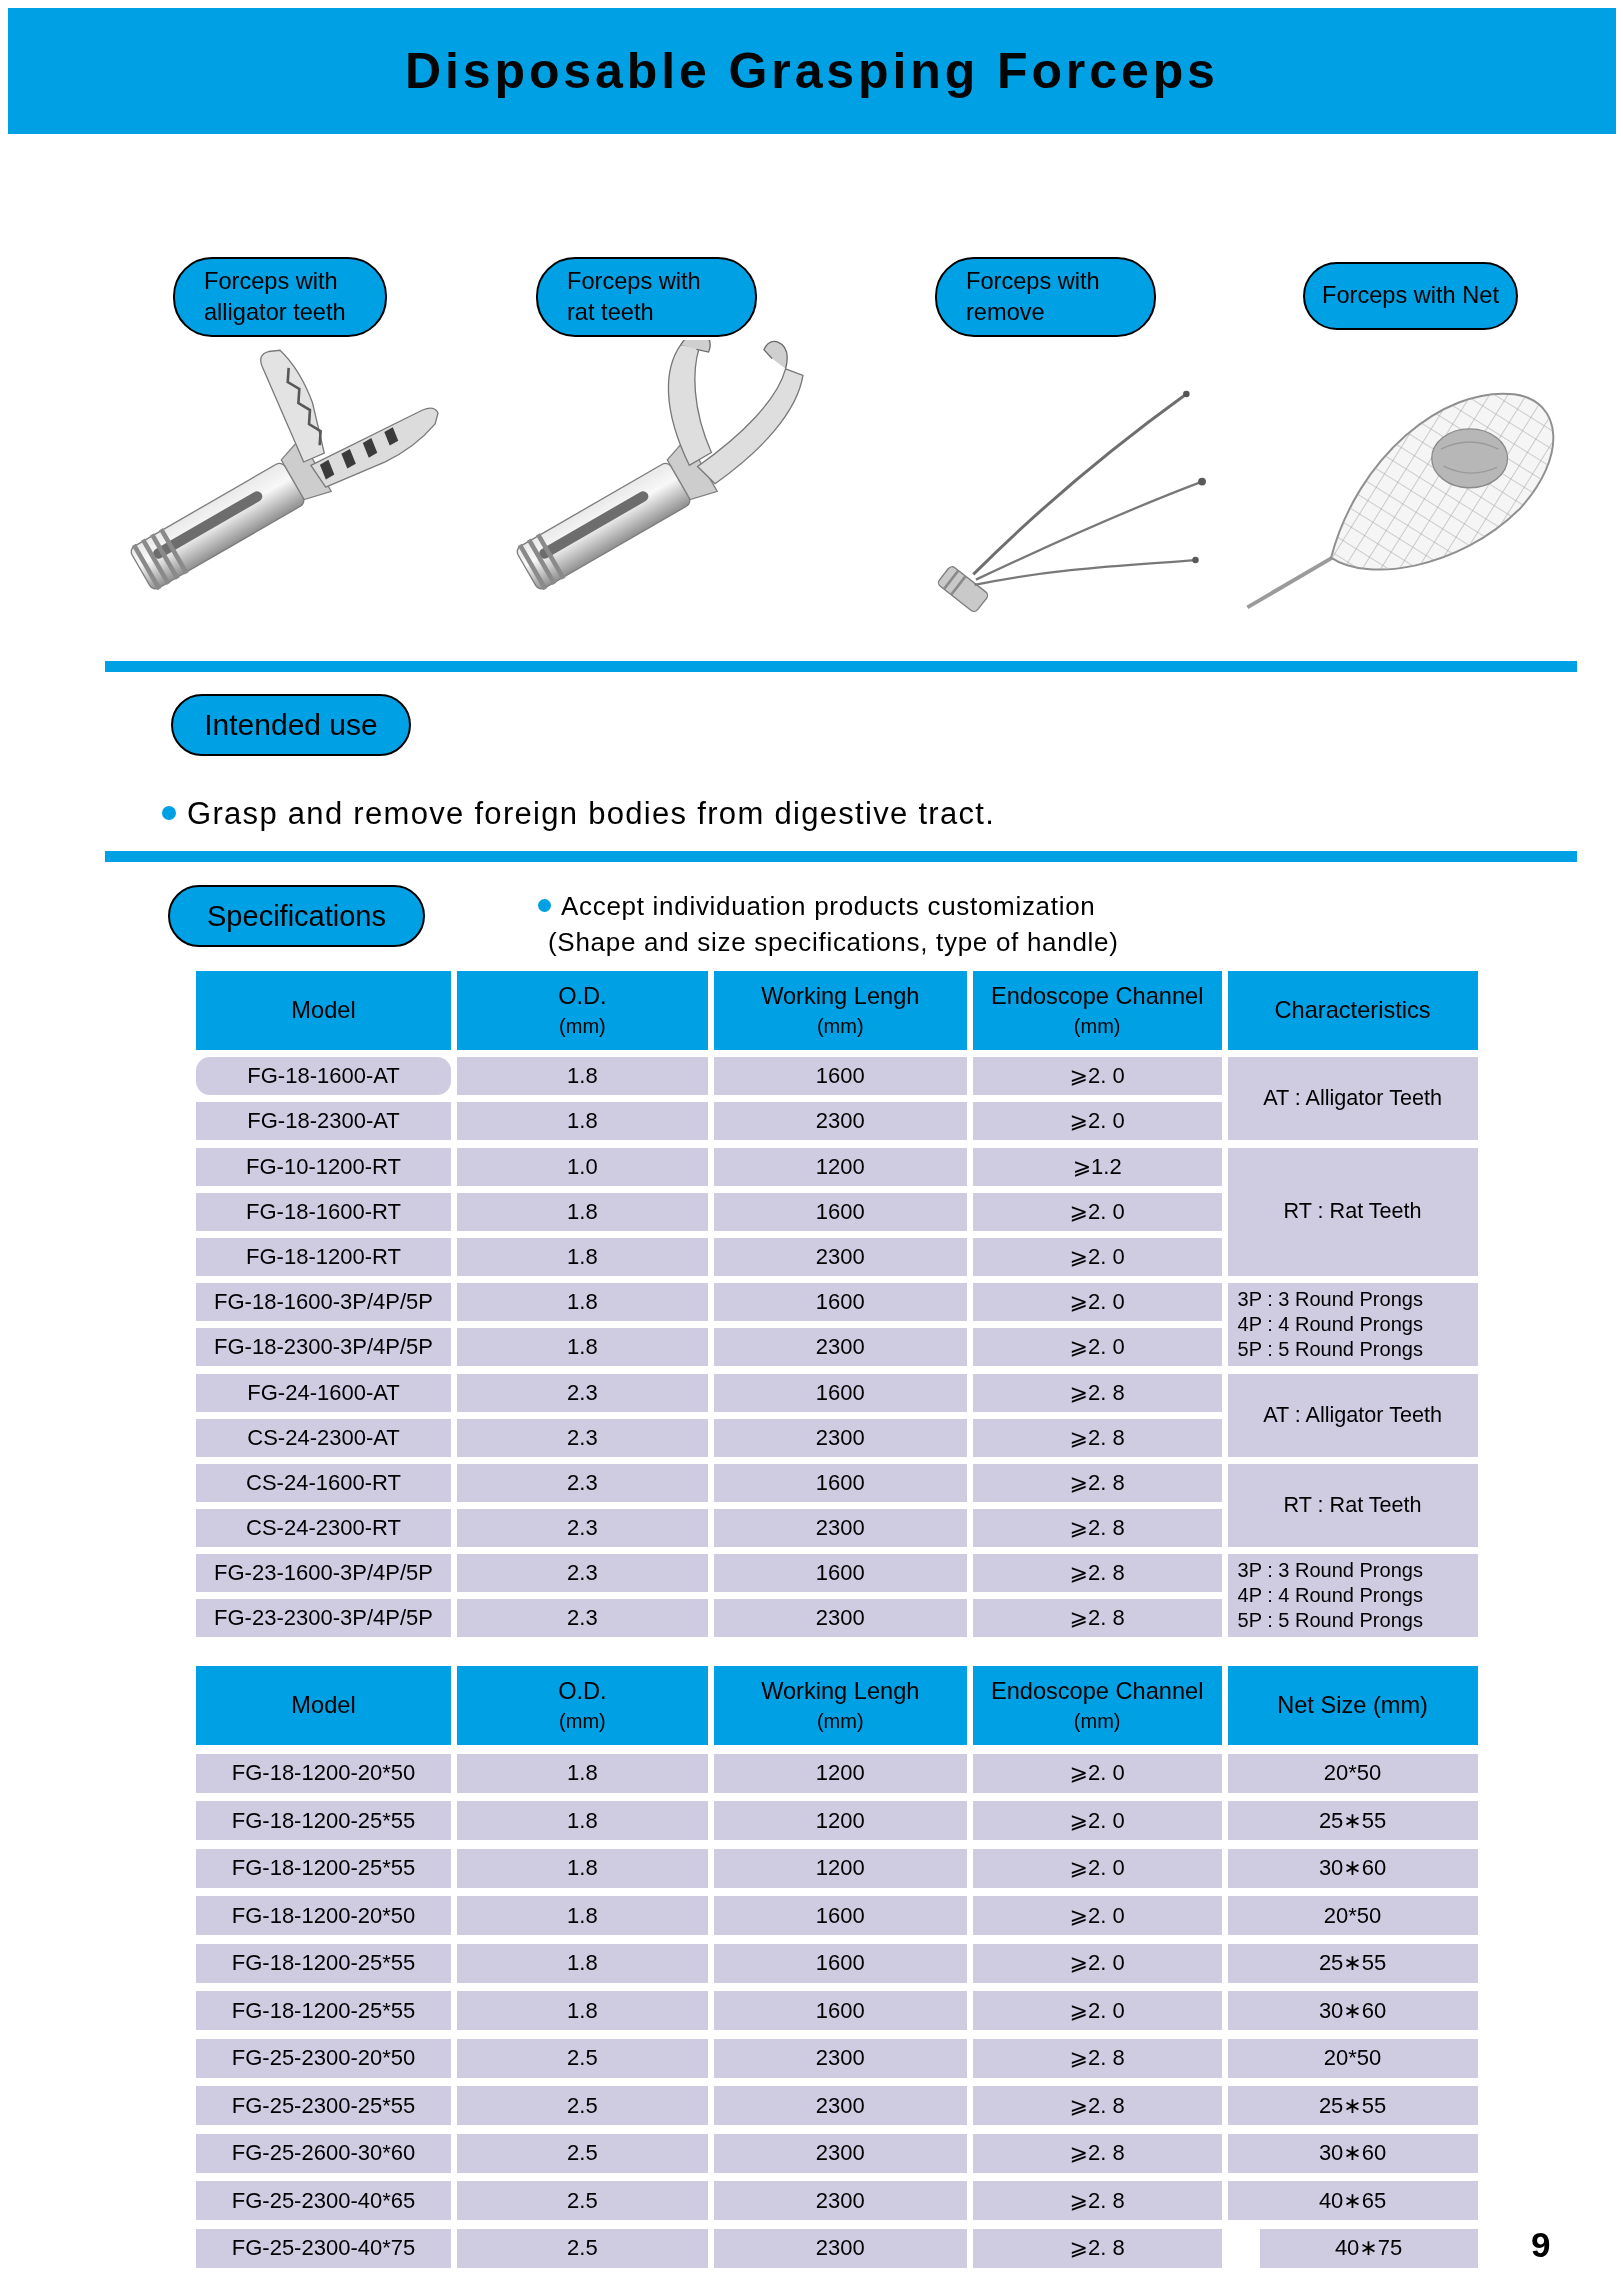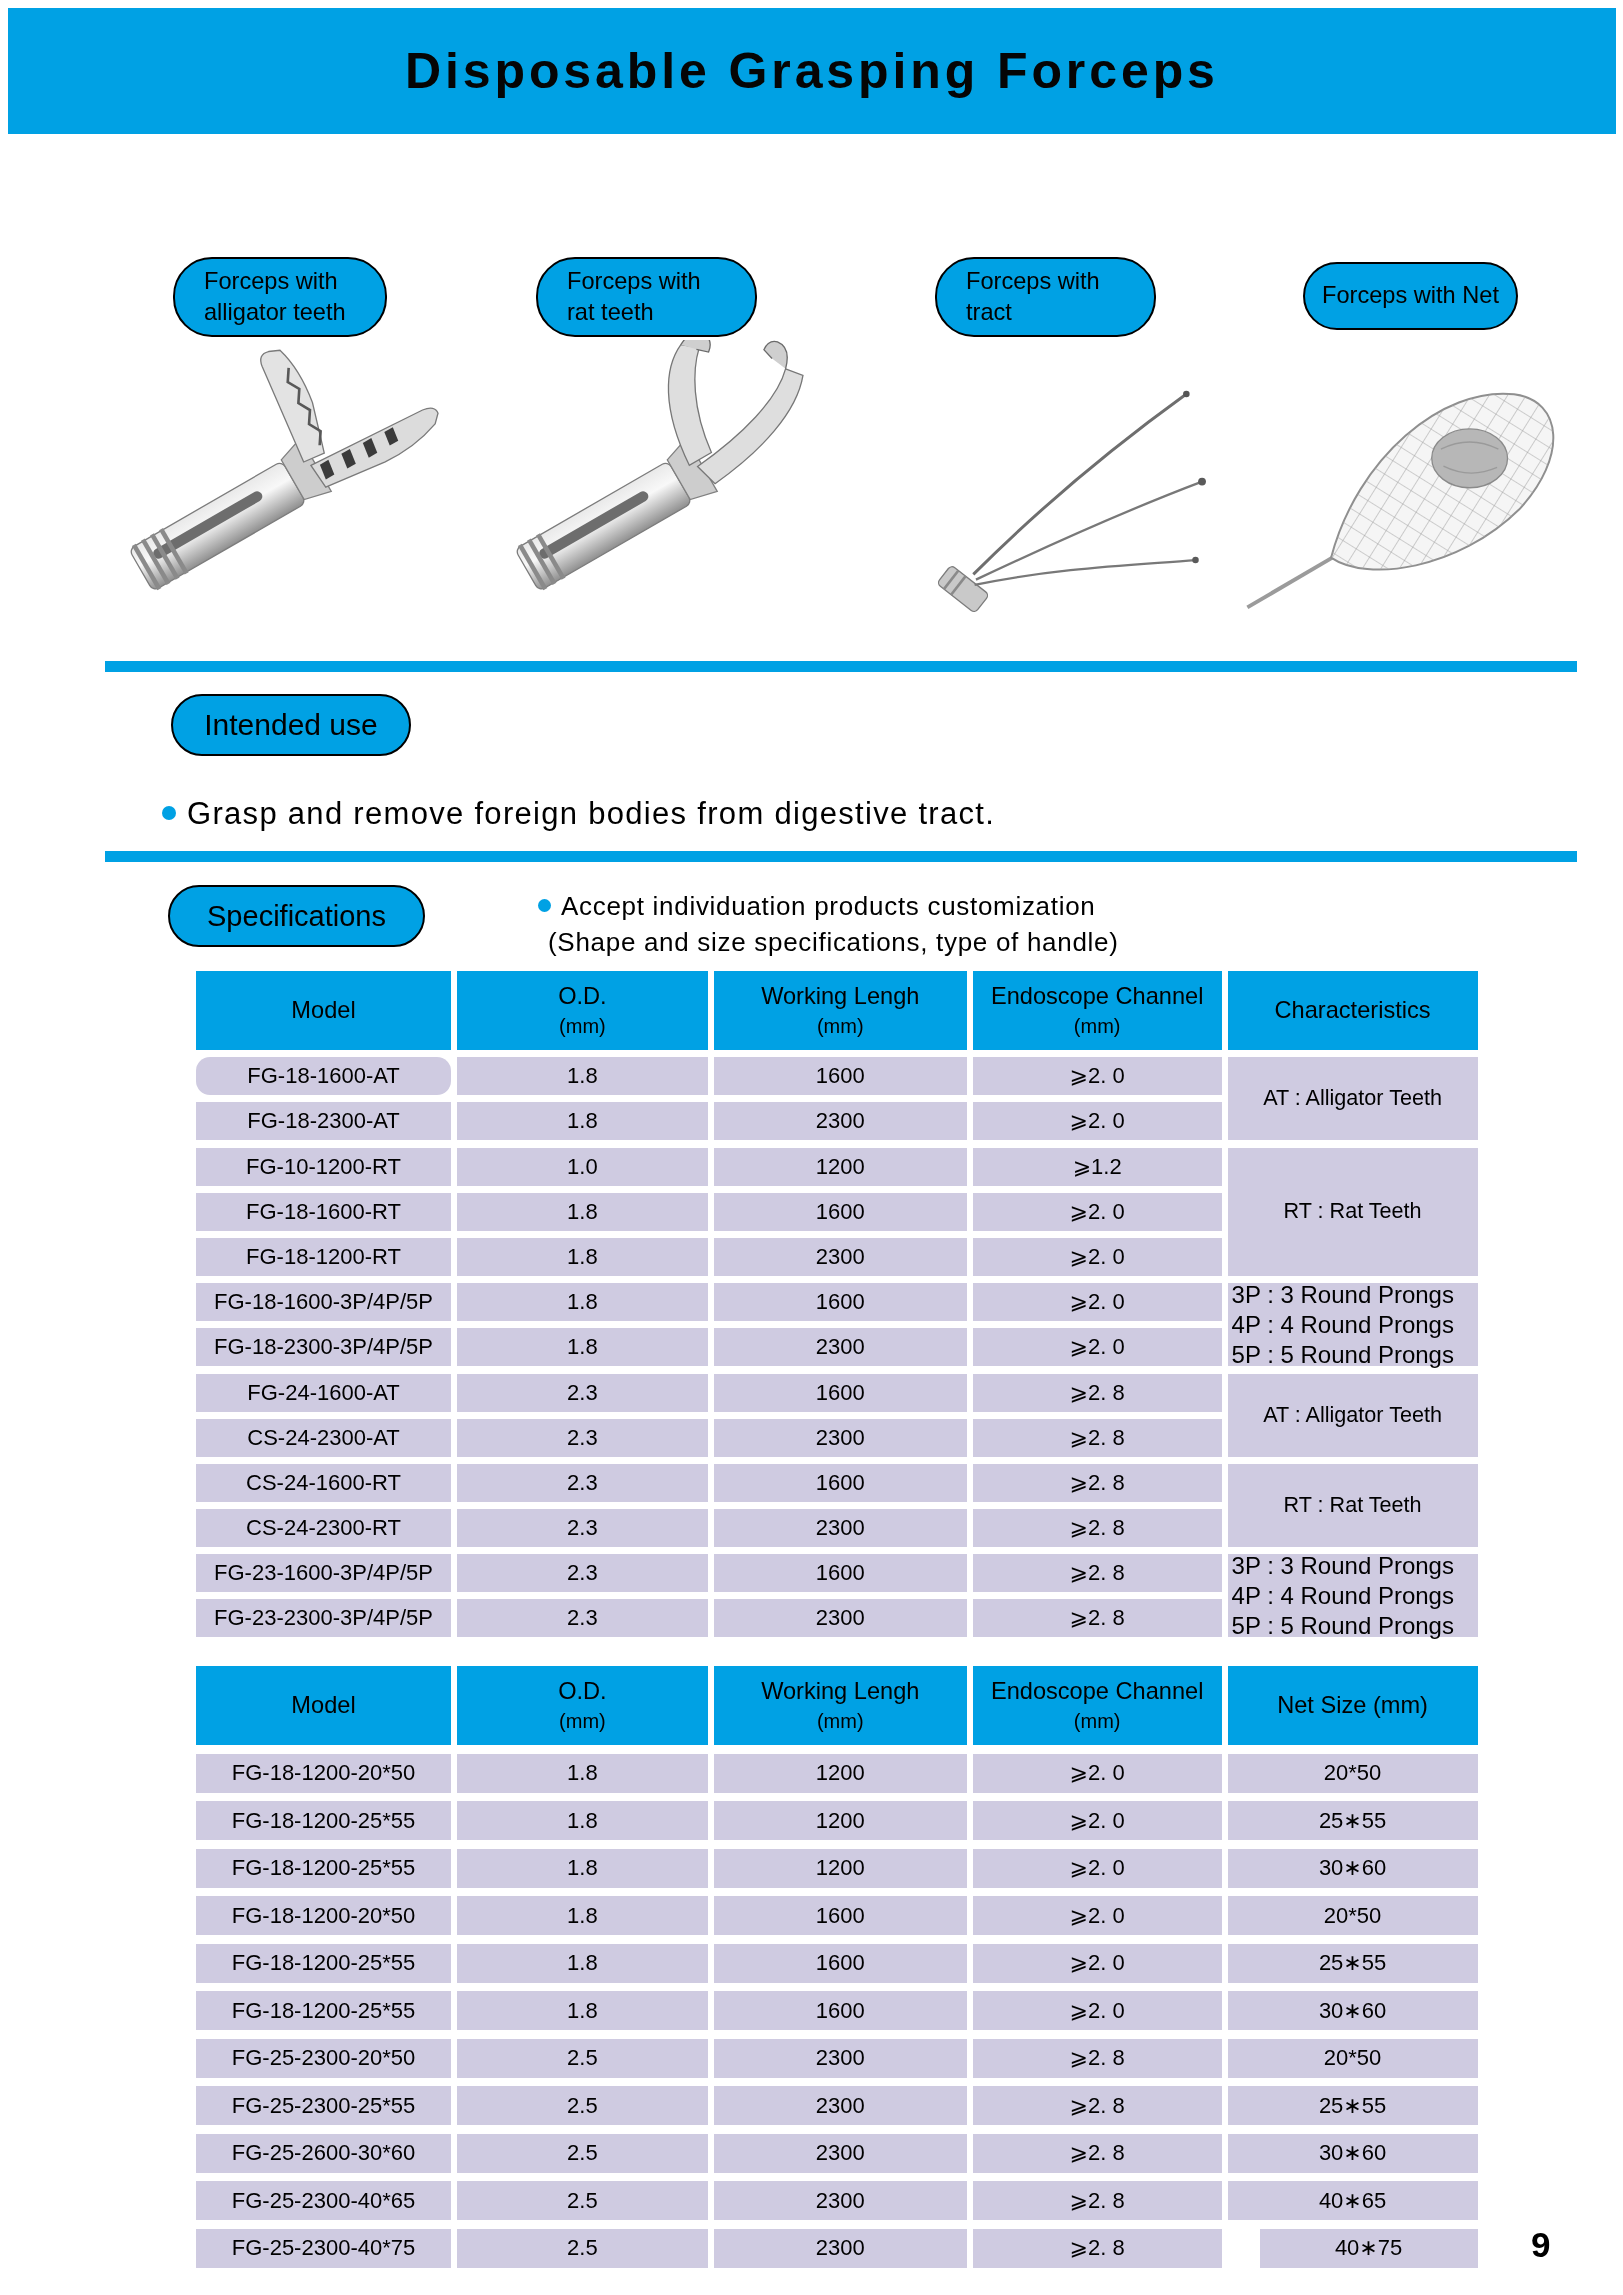--- a/index.html
+++ b/index.html
@@ -41,21 +41,21 @@
   
   .spec-table{position:absolute;left:196px;display:grid;}
   #table-1{top:971px;}
   #table-2{top:1666px;}
   .th{background:var(--blue);display:flex;flex-direction:column;justify-content:center;
       align-items:center;text-align:center;font-size:23.6px;line-height:1.35;}
   .th div:nth-child(2){font-size:20px;}
   .td{background:var(--lav);display:flex;align-items:center;justify-content:center;
       font-size:22px;}
   .td.char{flex-direction:column;font-size:21.6px;line-height:1.25;}
-  .td.char.left{align-items:flex-start;padding-left:4px;font-size:24px;box-sizing:border-box;}
+  .td.char.left{align-items:flex-start;padding-left:10px;font-size:20px;box-sizing:border-box;}
   
   .page-num{position:absolute;left:1531px;top:2225px;font-size:35px;font-weight:bold;}
 </style>
 </head>
 <body>
 
 <div class="page">
 
   <div class="header-band">
     <div class="title">Disposable Grasping Forceps</div>
@@ -64,21 +64,21 @@
   <div class="plabel" id="plabel-1">
     <span>Forceps with</span>
     <span>alligator teeth</span>
   </div>
   <div class="plabel" id="plabel-2">
     <span>Forceps with</span>
     <span>rat teeth</span>
   </div>
   <div class="plabel" id="plabel-3">
     <span>Forceps with</span>
-    <span>tract</span>
+    <span>remove</span>
   </div>
   <div class="plabel center" id="plabel-4">
     <span>Forceps with Net</span>
   </div>
 
   <svg class="photo" id="photo-1" viewBox="0 0 585 440">
     <defs>
       <linearGradient id="g1" x1="0" y1="0" x2="0" y2="1">
         <stop offset="0" stop-color="#e9e9e9"></stop>
           <stop offset="0.4" stop-color="#f8f8f8"></stop>

